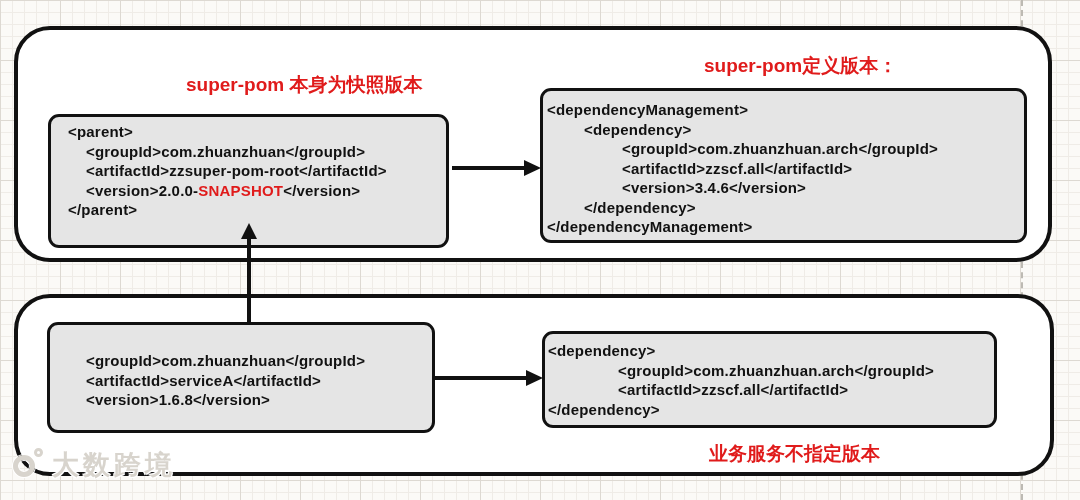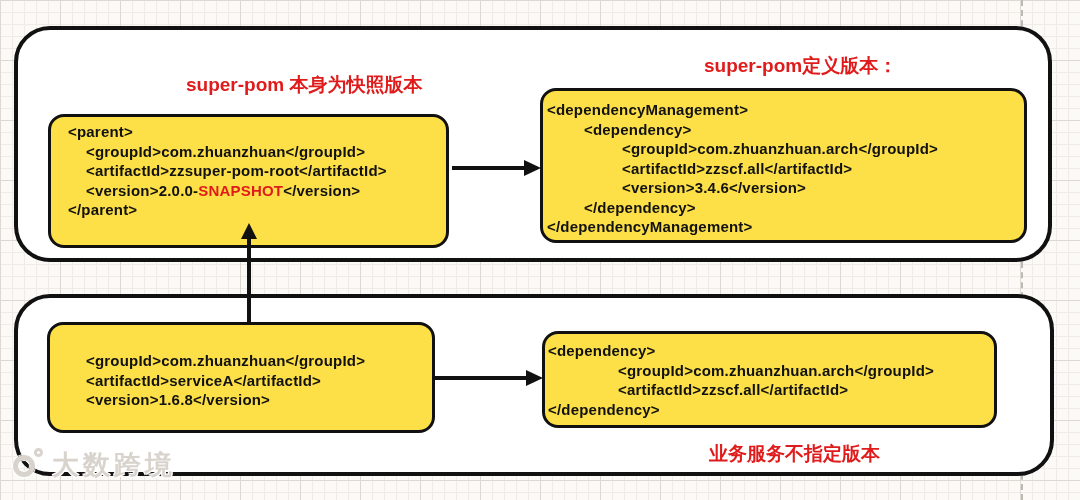--- a/index.html
+++ b/index.html
@@ -26,22 +26,22 @@
   .group-top    { left:14px;  top:26px;  width:1038px; height:236px; }
   .group-bottom { left:14px;  top:294px; width:1040px; height:182px; }
   .caption {
     position:absolute; z-index:2; color:#e01b1b;
     font-size:19px; font-weight:bold; white-space:nowrap;
   }
   .caption-top-left  { left:138px; top:72px;margin-left:48px;  }
   .caption-top-right { left:704px; top:53px;  }
   .caption-bottom    { left:701px; top:441px;margin-left:8px; }
   .code-box {
-    position:absolute; background:#fde047; border:3px solid #111;
-    border-radius:16px; z-index:2;
+    position:absolute; background:#e5e5e5; border:3px solid #111;
+    border-radius:11px; z-index:2;
   }
   .box-parent  { left:48px;  top:114px; width:401px; height:134px; padding:5px 0 0 17px; }
   .box-depmgmt { left:540px; top:88px;  width:487px; height:155px; padding:9px 0 0 4px;  }
   .box-service { left:47px;  top:322px; width:388px; height:111px; padding:26px 0 0 36px;}
   .box-dep     { left:542px; top:331px; width:455px; height:97px;  padding:7px 0 0 3px;  }
   .code-line {
     font-size:15px; font-weight:bold; line-height:19.5px;
     color:#111; white-space:nowrap; letter-spacing:0.2px;
   }
   .ind1 { padding-left:18px; }

